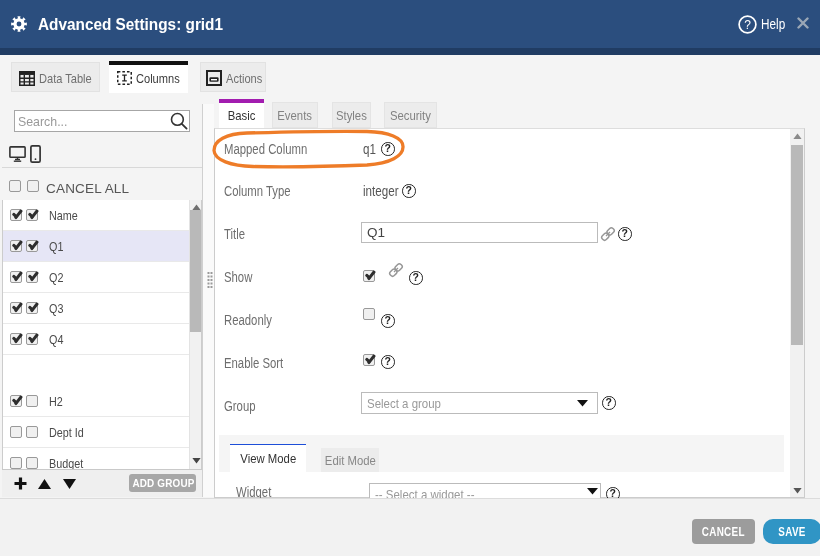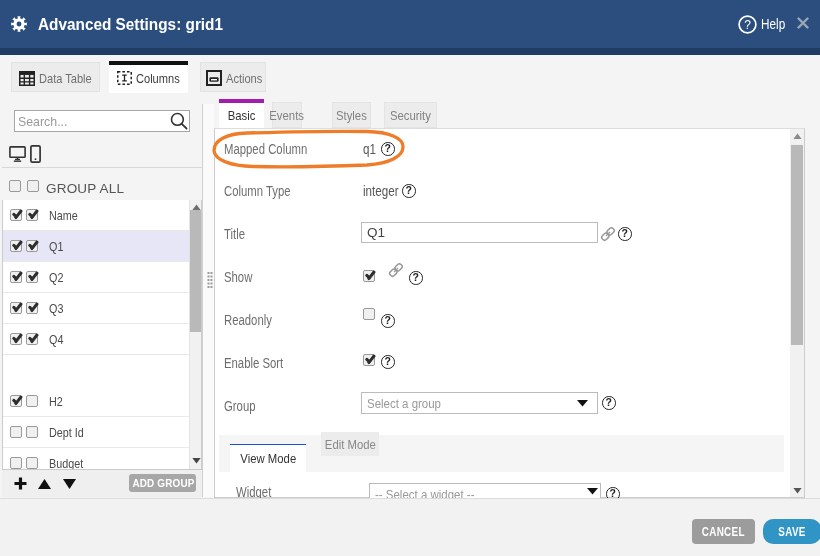--- a/index.html
+++ b/index.html
@@ -35,21 +35,21 @@
   
   #lsb{left:186px;top:0px;width:13px;height:269px;background:#f1f1f1;border-left:1px solid #e3e3e3;box-sizing:border-box;}
   #lsb-thumb{left:187px;top:10px;width:12px;height:122px;background:#b9b9b9;}
   
   #lbar{left:2px;top:469px;width:200px;height:28px;background:#efefef;border-top:1px solid #c9c9c9;box-sizing:border-box;}
   #addgroup{left:129px;top:474px;width:67px;height:18px;background:#a7a7a7;border-radius:3px;color:#fff;font-size:11px;font-weight:bold;text-align:center;line-height:18px;letter-spacing:0.2px;}
 
   
   .stab{top:102px;height:26px;background:#ececec;border:1px solid #e4e4e4;box-sizing:border-box;display:flex;align-items:center;justify-content:center;color:#828282;font-size:13.5px;}
   #stab1{left:219px;top:99px;height:29px;width:45px;background:#fff;border:none;border-top:4px solid #a21caf;color:#333;z-index:3;}
-  #stab2{left:272px;width:30px;}
+  #stab2{left:272px;width:46px;}
   #stab3{left:332px;width:39px;}
   #stab4{left:384px;width:53px;}
   #content{left:214px;top:128px;width:591px;height:370px;background:#fff;border:1px solid #ccc;border-top:1px solid #ddd;box-sizing:border-box;}
   #rsb{left:790px;top:129px;width:14px;height:368px;background:#f1f1f1;}
   #rsb-thumb{left:791px;top:145px;width:12px;height:200px;background:#b9b9b9;}
 
   .flabel{color:#6e6e6e;font-size:14px;transform:scaleX(0.81);transform-origin:0 50%;white-space:nowrap;}
   .fvalue{color:#555;font-size:14px;transform:scaleX(0.83);transform-origin:0 50%;white-space:nowrap;}
   .qmark{position:absolute;width:13.5px;height:13.5px;border:1.4px solid #222;border-radius:50%;color:#222;font-size:10.5px;font-weight:bold;text-align:center;line-height:11px;box-sizing:border-box;}
   input.ftext{position:absolute;border:1px solid #bbb;background:#fff;font-family:"Liberation Sans",sans-serif;font-size:13.5px;color:#444;padding:0 0 0 5px;box-sizing:border-box;}
@@ -58,21 +58,21 @@
   .cb{position:absolute;width:12px;height:12px;background:#f0f0f0;border:1px solid #999;border-radius:2px;box-sizing:border-box;}
   .chain{width:16px;height:16px;}
   .sx{display:inline-block;transform:scaleX(0.84);}
   .sx2{display:inline-block;transform:scaleX(0.76);}
   .sx3{display:inline-block;transform:scaleX(0.9);}
   #addgroup{white-space:nowrap;}
 
   
   #vband{left:219px;top:435px;width:565px;height:37px;background:#f5f5f5;}
   #vtab1{left:230px;top:444px;width:76px;height:28px;background:#fff;border-top:1px solid #1d4ed8;box-sizing:border-box;color:#333;font-size:13.5px;display:flex;align-items:center;justify-content:center;}
-  #vtab2{left:321px;top:432px;width:58px;height:24px;background:#ececec;color:#888;font-size:13.5px;display:flex;align-items:center;justify-content:center;white-space:nowrap;}
+  #vtab2{left:321px;top:448px;width:58px;height:24px;background:#ececec;color:#888;font-size:13.5px;display:flex;align-items:center;justify-content:center;white-space:nowrap;}
 
   
   #footer{left:0;top:498px;width:820px;height:58px;background:#f2f2f2;border-top:1px solid #dcdcdc;box-sizing:border-box;}
   .fbtn{position:absolute;top:519px;height:25px;border-radius:4px;color:#fff;font-size:13px;font-weight:bold;text-align:center;line-height:25px;letter-spacing:0.4px;}
   #cancel{left:692px;width:63px;background:#9c9c9c;}
   #save{left:763px;width:58px;background:#3095c5;border-radius:10px;}
 </style>
 </head>
 <body>
 <div id="stage">
@@ -122,21 +122,21 @@
   <svg class="abs" style="left:9px;top:146px;" width="17" height="16" viewBox="0 0 17 16">
     <rect x="0.9" y="0.9" width="15.2" height="10.4" rx="0.8" fill="none" stroke="#333" stroke-width="1.6"></rect>
     <path d="M6 13.4h5M8.5 11.3v2" stroke="#333" stroke-width="1.5"></path>
     <path d="M4.8 15.2h7.4" stroke="#333" stroke-width="1.4"></path>
   </svg>
   <svg class="abs" style="left:30px;top:145px;" width="11" height="18" viewBox="0 0 11 18">
     <rect x="0.9" y="0.9" width="9.2" height="16.2" rx="1.4" fill="none" stroke="#333" stroke-width="1.7"></rect>
     <circle cx="5.5" cy="14.2" r="0.9" fill="#333"></circle>
   </svg>
   <div class="abs" id="lp-div1"></div>
-  <div class="abs" id="selectall">GROUP ALL</div>
+  <div class="abs" id="selectall">CANCEL ALL</div>
   <div class="abs cb" style="left:9px;top:180px;"></div>
   <div class="abs cb" style="left:27px;top:180px;"></div>
   <div class="abs" id="listbox">
     <div class="lrow" style="top:0px">
         <span class="cbr c1 on"></span>
         <span class="cbr c2 on"></span>
         <span class="lbl">Name</span>
       </div>
     <div class="lrow sel" style="top:31px">
         <span class="cbr c1 on"></span>

